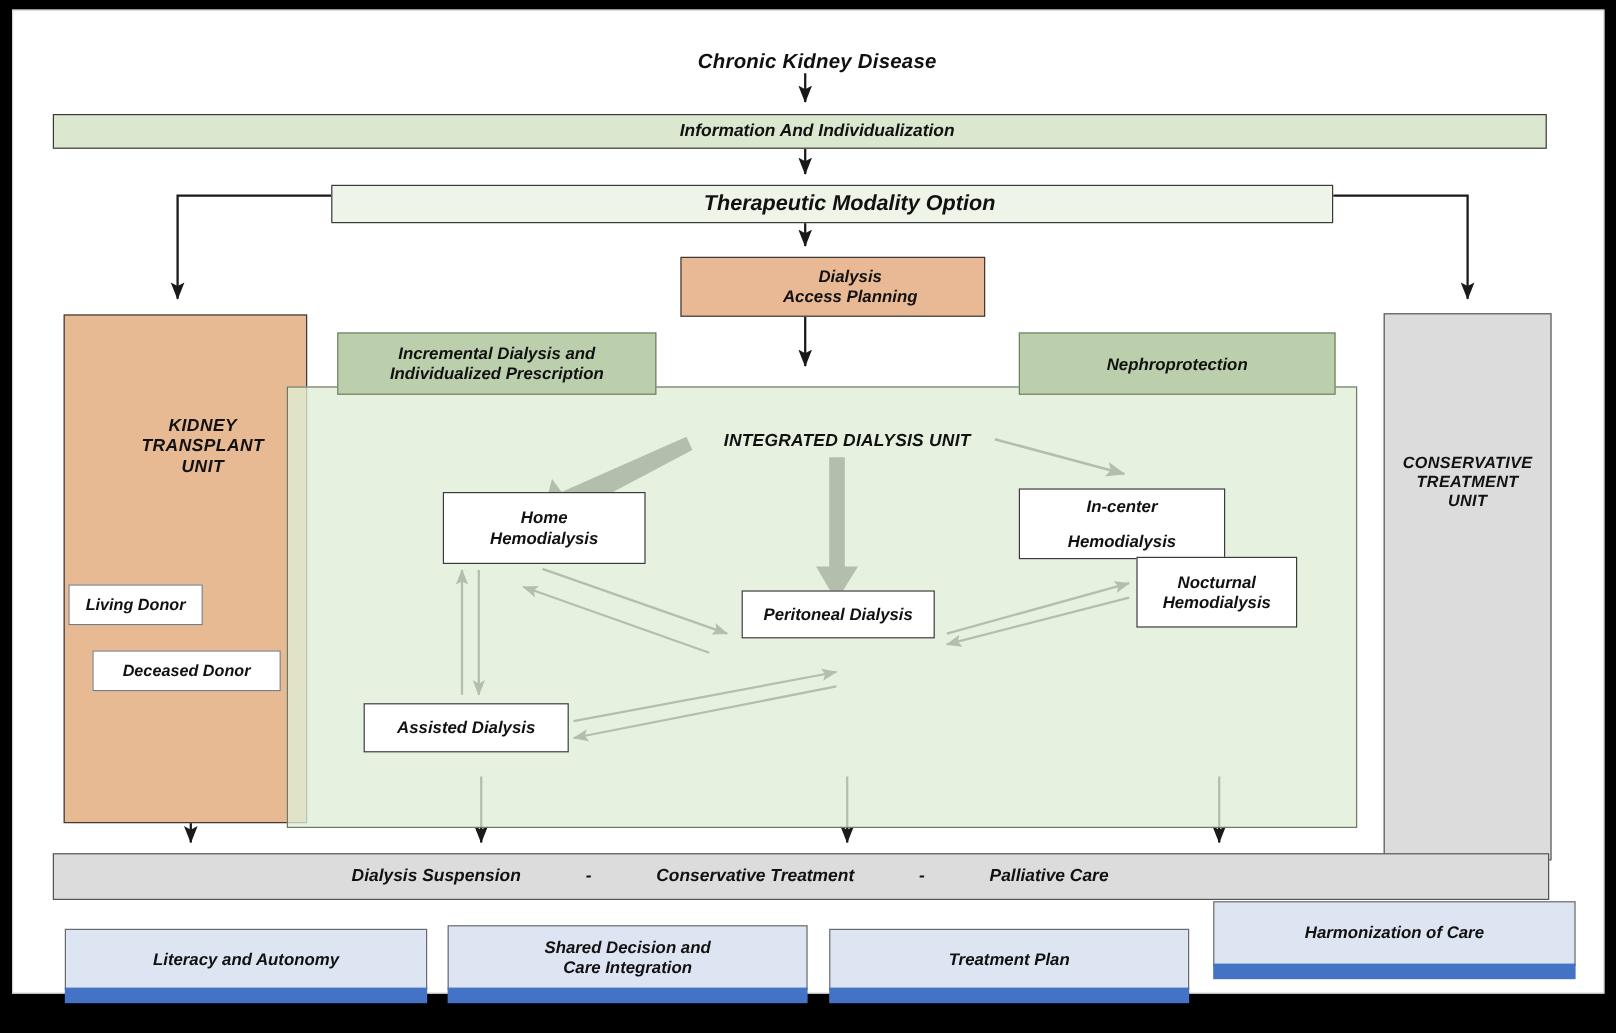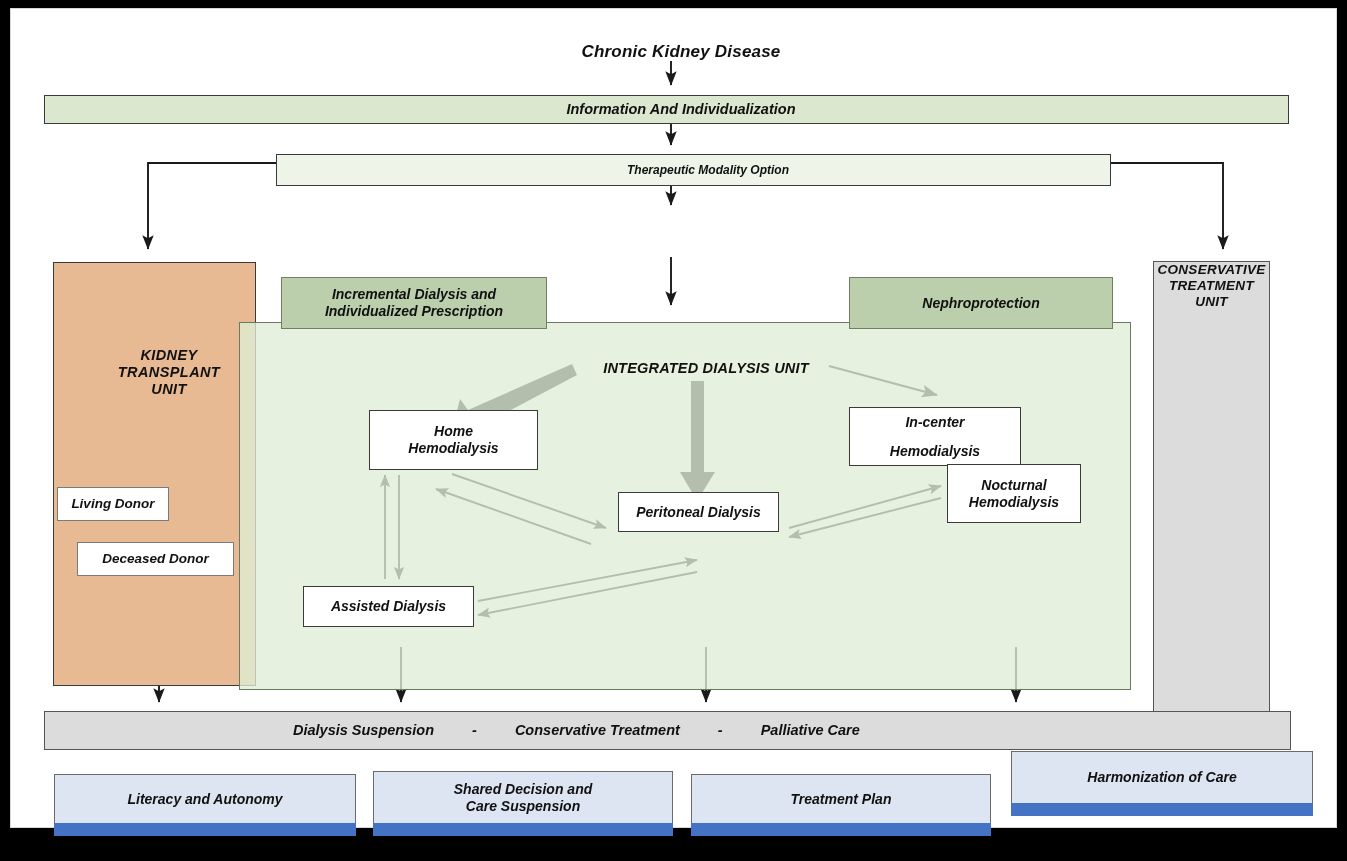--- a/index.html
+++ b/index.html
@@ -41,21 +41,21 @@
     font-size: 17px; letter-spacing: .2px;
   }
   
   #info-band {
     left: 33px; top: 86px; width: 1245px; height: 29px;
     background: #dbe8cf; font-size: 14.5px;
   }
   
   #modality {
     left: 265px; top: 145px; width: 835px; height: 32px;
-    background: #eef4e8; font-size: 12px;
+    background: #eef4e8; font-size: 18px;
   }
   
   #access {
     left: 556px; top: 205px; width: 254px; height: 50px;
     background: #e8b994; font-size: 14px; flex-direction: column;
   }
   
   #ktu {
     left: 42px; top: 253px; width: 203px; height: 424px;
     background: #e8ba94;
@@ -81,23 +81,23 @@
   
   .gtab { background: #bccfac; border: 1.6px solid #6f8162; font-size: 14px; }
   #tab-incremental {
     left: 270px; top: 268px; width: 266px; height: 52px;
     flex-direction: column;
   }
   #tab-nephro { left: 838px; top: 268px; width: 264px; height: 52px; }
 
   
   #ctu {
-    left: 1142px; top: 252px; width: 117px; height: 456px;
+    left: 1142px; top: 252px; width: 140px; height: 456px;
     background: #dcdcdc; border: 1.6px solid #555;
-    align-items: flex-start; 
+    align-items: flex-start; padding-top: 116px;
     font-size: 13.5px; letter-spacing: .3px;
   }
   #ctu-label { width: 100%; }
 
   
   #idu-title {
     left: 568px; top: 349px; width: 254px; height: 22px;
     font-size: 14.5px; letter-spacing: .2px;
   }
   
@@ -111,21 +111,21 @@
   #peritoneal{ left: 607px; top: 483px; width: 161px; height: 40px; }
   #assisted  { left: 292px; top: 577px; width: 171px; height: 41px; }
 
   
   #grey-bar {
     left: 33px; top: 702px; width: 1247px; height: 39px;
     background: #dcdcdc; border: 1.6px solid #555;
     justify-content: flex-start;
   }
   #grey-inner {
-    display: flex; align-items: center; gap: 0;
+    display: flex; align-items: center; gap: 16px;
     margin-left: 248px; font-size: 14.5px; font-weight: bold;
   }
   .sep { padding: 0 38px; }
 
   
   .bcard { position: absolute; }
   .bcard .body {
     position: absolute; left: 0; top: 0; right: 0; bottom: 11px;
     background: #dde4f2; border: 1.8px solid #6b6b6b;
     display: flex; align-items: center; justify-content: center;
@@ -214,20 +214,24 @@
       <line x1="1005" y1="638" x2="1005" y2="693" marker-end="url(#ah)"></line>
     </g>
   </svg>
 
   <div class="node" id="title">Chronic Kidney Disease</div>
 
   <div class="node bx" id="info-band">Information And Individualization</div>
 
   <div class="node bx" id="modality">Therapeutic Modality Option</div>
 
+  <div class="node bx" id="access">
+    <span>Dialysis</span>
+    <span>Access Planning</span>
+  </div>
 
   <div class="node bx" id="ktu">
     <span id="ktu-label" style="white-space:pre-line;">KIDNEY
 TRANSPLANT
 UNIT</span>
   </div>
 
   <div id="idu-panel"></div>
 
   <div class="node donor" id="living">Living Donor</div>
@@ -278,21 +282,21 @@
 
   <div class="bcard" id="card0">
     <div class="body">
       <span>Literacy and Autonomy</span>
     </div>
     <div class="bar"></div>
   </div>
   <div class="bcard" id="card1">
     <div class="body" style="flex-direction:column;">
       <span>Shared Decision and</span>
-      <span>Care Suspension</span>
+      <span>Care Integration</span>
     </div>
     <div class="bar"></div>
   </div>
   <div class="bcard" id="card2">
     <div class="body">
       <span>Treatment Plan</span>
     </div>
     <div class="bar"></div>
   </div>
   <div class="bcard" id="card3">

